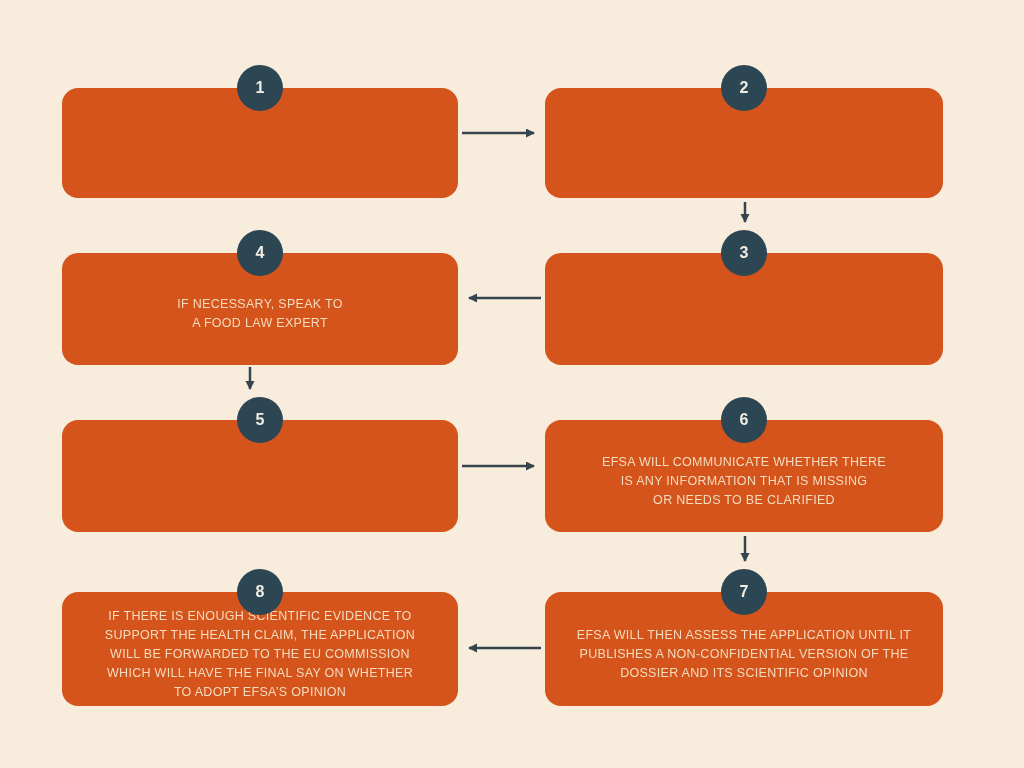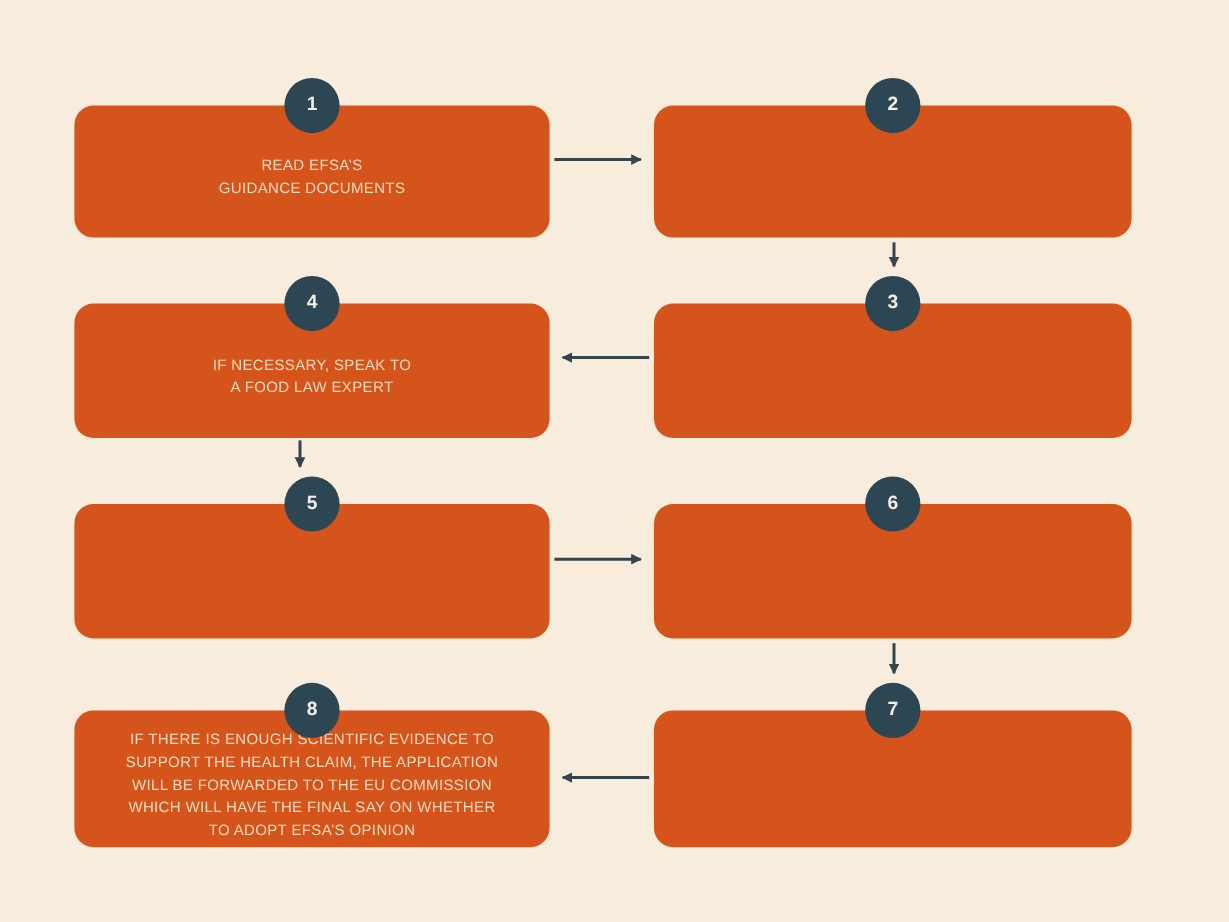--- a/index.html
+++ b/index.html
@@ -74,22 +74,20 @@
     <line x1="250" y1="367" x2="250" y2="389" stroke="#36444E" stroke-width="2.5" marker-end="url(#ah)"></line>
     <line x1="462" y1="466" x2="534" y2="466" stroke="#36444E" stroke-width="2.5" marker-end="url(#ah)"></line>
     <line x1="745" y1="536" x2="745" y2="561" stroke="#36444E" stroke-width="2.5" marker-end="url(#ah)"></line>
     <line x1="541" y1="648" x2="469" y2="648" stroke="#36444E" stroke-width="2.5" marker-end="url(#ah)"></line>
   </svg>
 
   <div class="step" style="left:62px;top:88px;width:396px;height:110px">
     <div class="badge">
       <span>1</span>
     </div>
-    <div class="box-text">READ EFSA’S
-GUIDANCE DOCUMENTS</div>
   </div>
 
   <div class="step" style="left:545px;top:88px;width:398px;height:110px">
     <div class="badge">
       <span>2</span>
     </div>
   </div>
 
   <div class="step" style="left:545px;top:253px;width:398px;height:112px">
     <div class="badge">
@@ -108,26 +106,32 @@
   <div class="step" style="left:62px;top:420px;width:396px;height:112px">
     <div class="badge">
       <span>5</span>
     </div>
   </div>
 
   <div class="step" style="left:545px;top:420px;width:398px;height:112px">
     <div class="badge">
       <span>6</span>
     </div>
+    <div class="box-text">EFSA WILL COMMUNICATE WHETHER THERE
+IS ANY INFORMATION THAT IS MISSING
+OR NEEDS TO BE CLARIFIED</div>
   </div>
 
   <div class="step" style="left:545px;top:592px;width:398px;height:114px">
     <div class="badge">
       <span>7</span>
     </div>
+    <div class="box-text">EFSA WILL THEN ASSESS THE APPLICATION UNTIL IT
+PUBLISHES A NON-CONFIDENTIAL VERSION OF THE
+DOSSIER AND ITS SCIENTIFIC OPINION</div>
   </div>
 
   <div class="step" style="left:62px;top:592px;width:396px;height:114px">
     <div class="badge">
       <span>8</span>
     </div>
     <div class="box-text">IF THERE IS ENOUGH SCIENTIFIC EVIDENCE TO
 SUPPORT THE HEALTH CLAIM, THE APPLICATION
 WILL BE FORWARDED TO THE EU COMMISSION
 WHICH WILL HAVE THE FINAL SAY ON WHETHER

